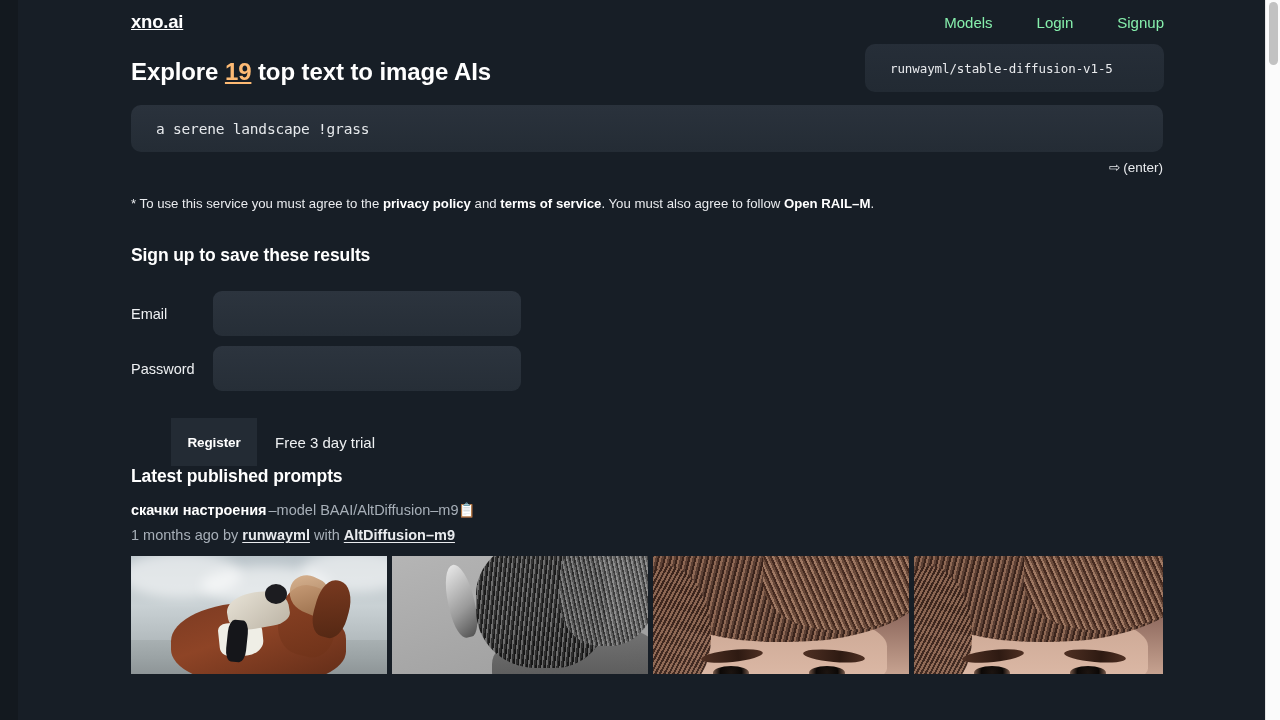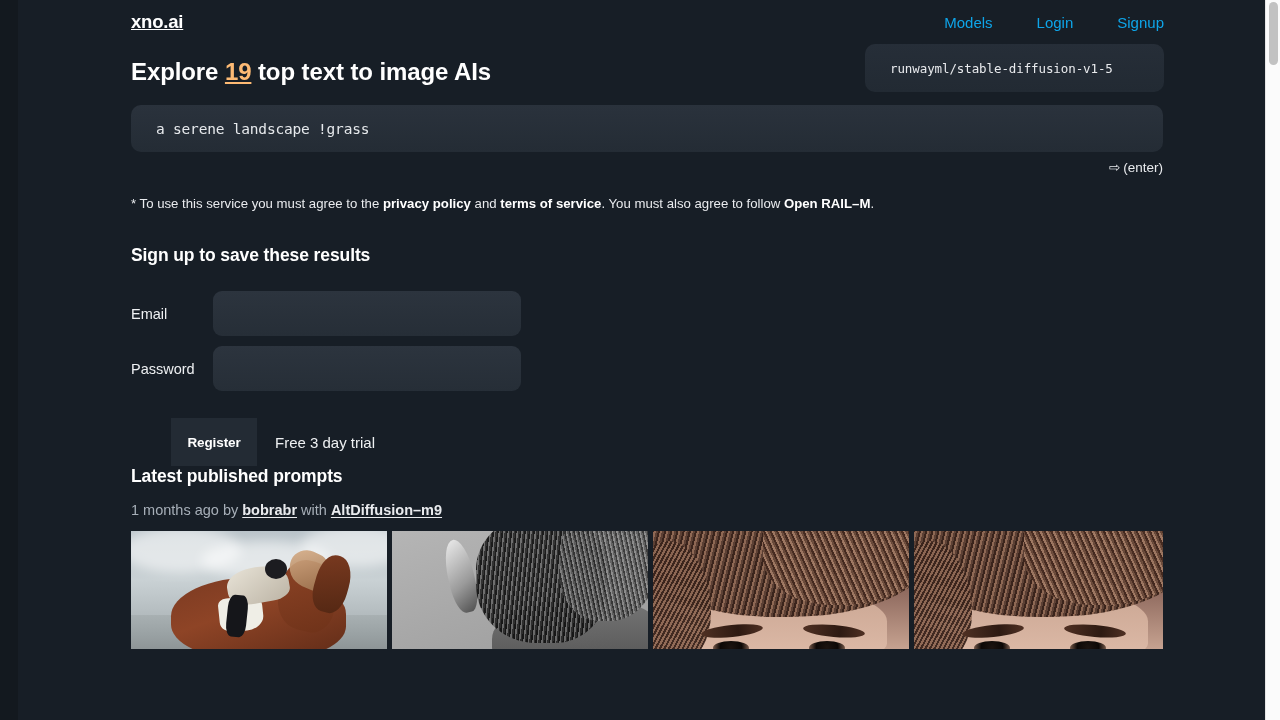--- a/index.html
+++ b/index.html
@@ -72,21 +72,21 @@
     color: #ffffff;
     letter-spacing: -0.2px;
   }
   .nav {
     display: flex;
     align-items: center;
     gap: 44px;
   }
   .nav-link {
     font-size: 15px;
-    color: #0ea5e9;
+    color: #86efac;
     text-decoration: none;
     font-weight: 400;
   }
 
   
   .content {
     padding: 0 116px;
     position: relative;
   }
 
@@ -522,22 +522,23 @@
       </div>
 
       <div class="actions">
         <button class="register-btn">Register</button>
         <span class="trial-text">Free 3 day trial</span>
       </div>
 
       <h2 class="prompts-title">Latest published prompts</h2>
 
       <div class="prompt-entry">
-
-        <div class="entry-line2"><span>1 months ago by </span><a class="entry-link" href="#">bobrabr</a><span> with </span><a class="entry-link" href="#">AltDiffusion–m9</a></div>
+        <div class="entry-line1"><span class="entry-name">скачки настроения</span><span class="entry-model">–model BAAI/AltDiffusion–m9</span><span class="copy-icon">📋</span></div>
+
+        <div class="entry-line2"><span>1 months ago by </span><a class="entry-link" href="#">runwayml</a><span> with </span><a class="entry-link" href="#">AltDiffusion–m9</a></div>
 
         <div class="image-row">
 
           <div class="thumb t1">
             <div class="cloud c1"></div>
             <div class="cloud c2"></div>
             <div class="cloud c3"></div>
             <div class="sea"></div>
             <div class="horse-body"></div>
             <div class="saddle"></div>

